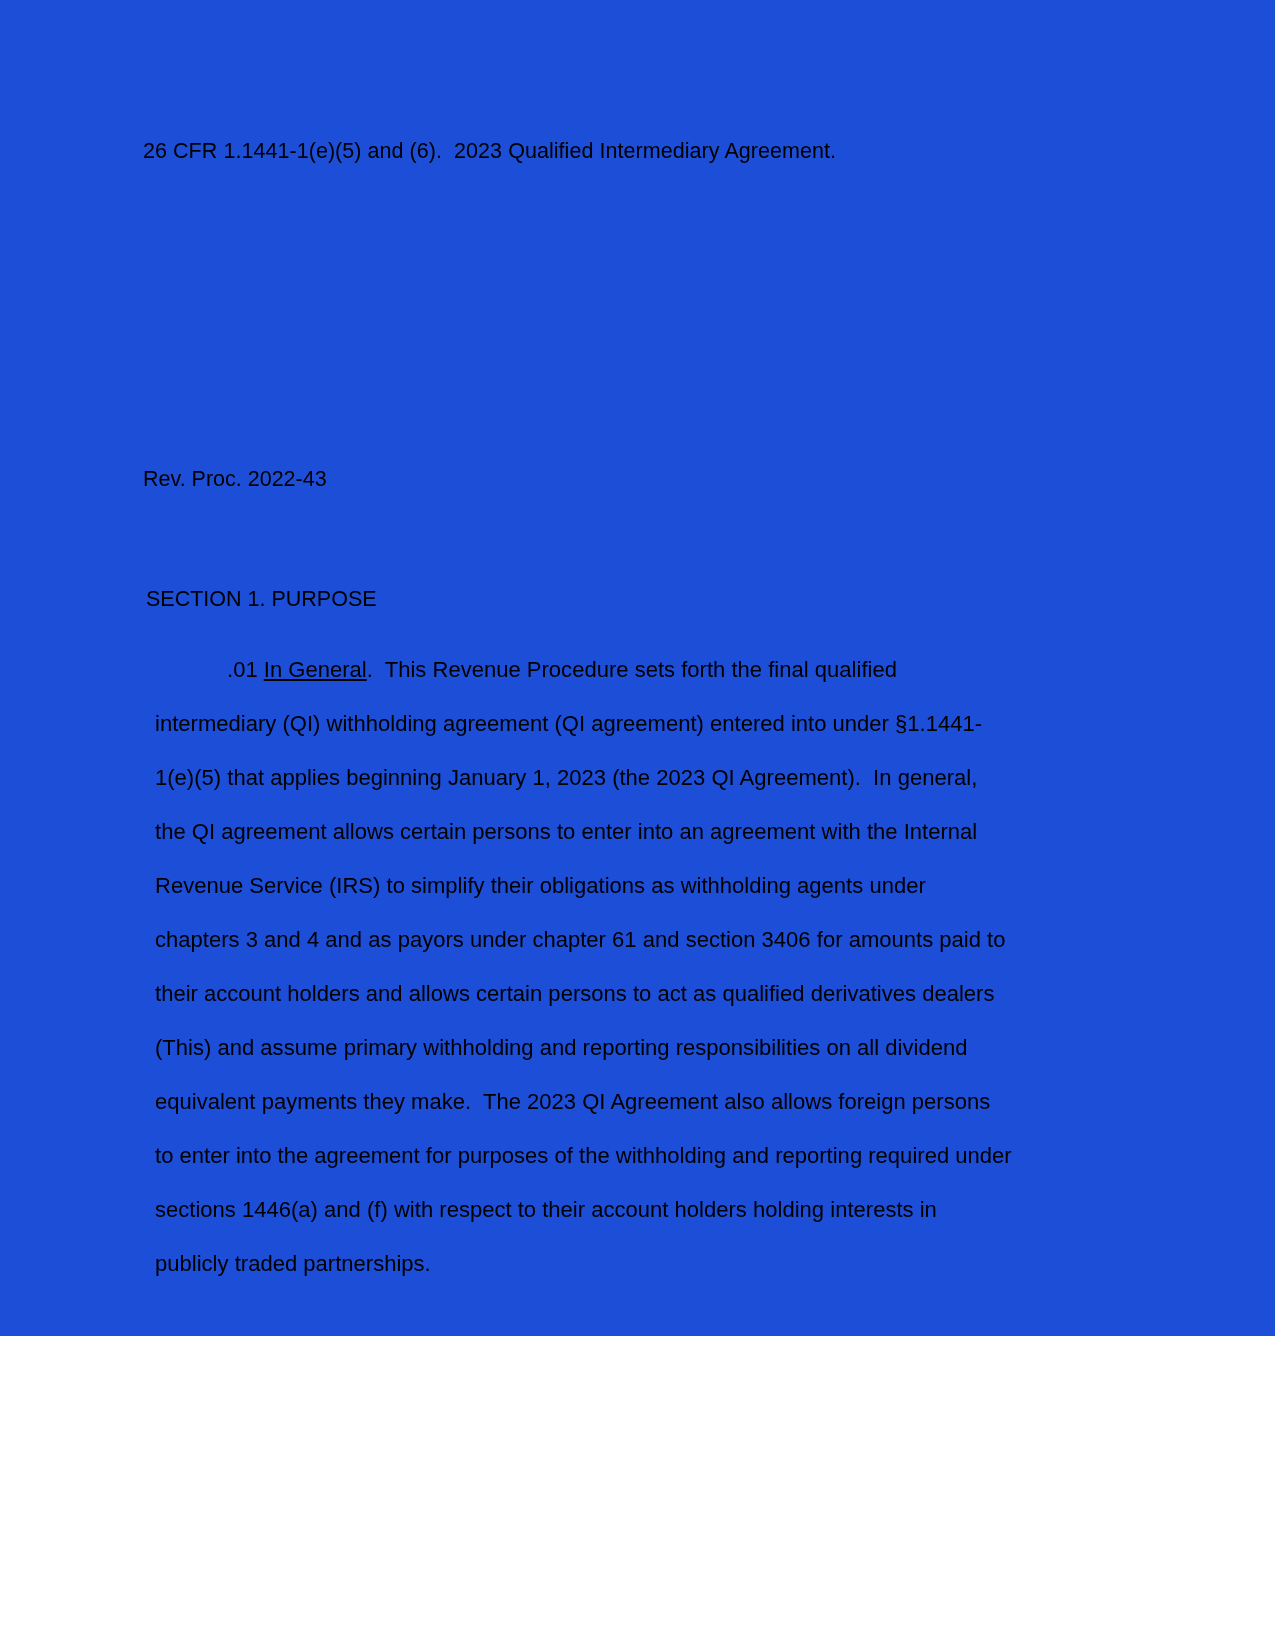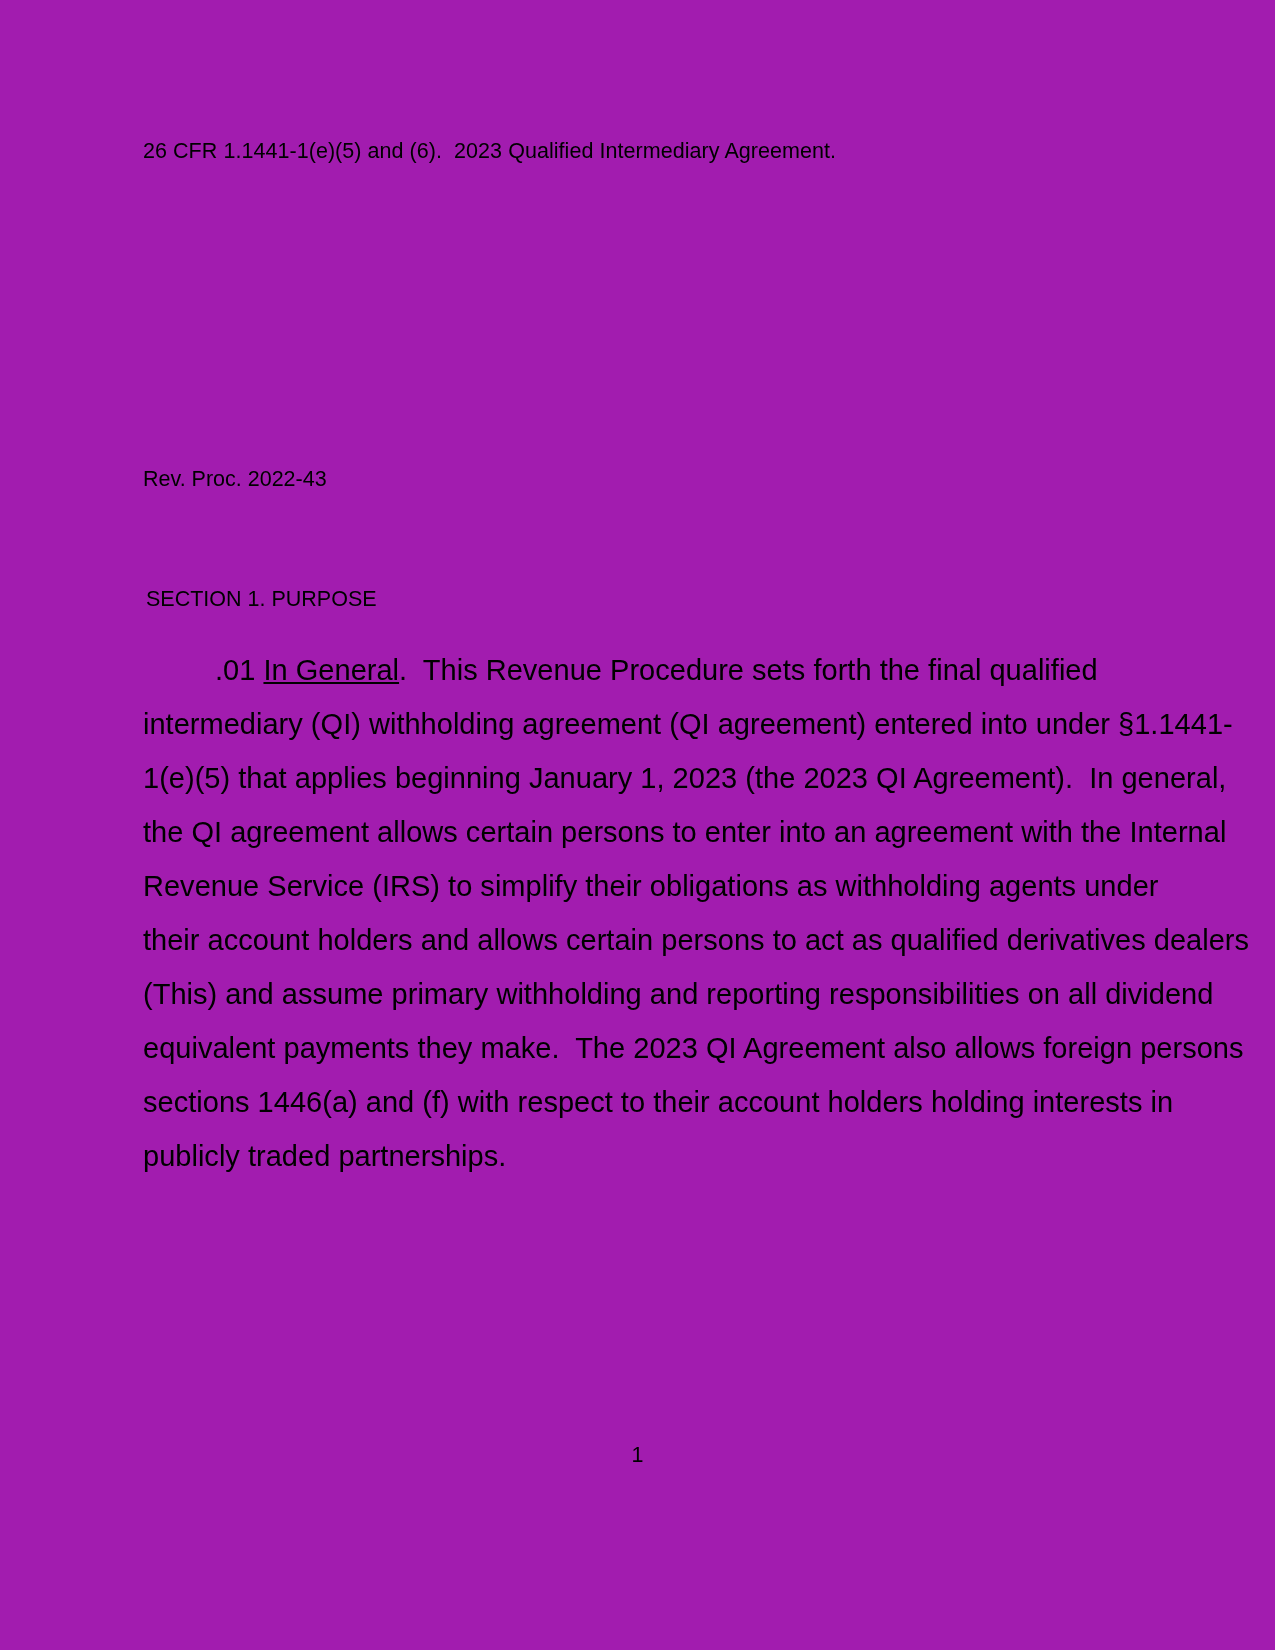--- a/index.html
+++ b/index.html
@@ -3,22 +3,22 @@
 <meta charset="utf-8">
 <style>
   html, body {
     margin: 0;
     padding: 0;
     background: #ffffff;
   }
   .page {
     position: relative;
     width: 1275px;
-    height: 1650px;
-    background: #a21caf;
+    height: 1336px;
+    background: #1d4ed8;
     font-family: "Liberation Sans", sans-serif;
     color: #000000;
     overflow: hidden;
   }
 
   
   .doc-title {
     position: absolute;
     left: 143px;
     top: 138px;
@@ -48,25 +48,26 @@
   }
 
   .body-block {
     position: absolute;
     left: 143px;
     top: 643px;
     width: 940px;
   }
 
   .body-line {
-    font-size: 29px;
+    font-size: 22px;
     line-height: 54px;
     height: 54px;
     white-space: pre;
     letter-spacing: 0.02px;
+    margin-left: 12px;
   }
   .body-line.indent {
     text-indent: 72px;
   }
   .body-line u {
     text-decoration: underline;
     text-underline-offset: 2px;
   }
 
   .page-number {
@@ -90,22 +91,24 @@
 
   <div class="section-heading">SECTION 1. PURPOSE</div>
 
   <div class="body-block">
     <div class="body-line indent"><span>.01 </span><u>In General</u><span>.  This Revenue Procedure sets forth the final qualified</span></div>
 
     <div class="body-line">intermediary (QI) withholding agreement (QI agreement) entered into under §1.1441-</div>
     <div class="body-line">1(e)(5) that applies beginning January 1, 2023 (the 2023 QI Agreement).  In general,</div>
     <div class="body-line">the QI agreement allows certain persons to enter into an agreement with the Internal</div>
     <div class="body-line">Revenue Service (IRS) to simplify their obligations as withholding agents under</div>
+    <div class="body-line">chapters 3 and 4 and as payors under chapter 61 and section 3406 for amounts paid to</div>
     <div class="body-line">their account holders and allows certain persons to act as qualified derivatives dealers</div>
     <div class="body-line">(This) and assume primary withholding and reporting responsibilities on all dividend</div>
     <div class="body-line">equivalent payments they make.  The 2023 QI Agreement also allows foreign persons</div>
+    <div class="body-line">to enter into the agreement for purposes of the withholding and reporting required under</div>
     <div class="body-line">sections 1446(a) and (f) with respect to their account holders holding interests in</div>
     <div class="body-line">publicly traded partnerships.</div>
   </div>
 
   <div class="page-number">1</div>
 
 </div>
 
 </body></html>

